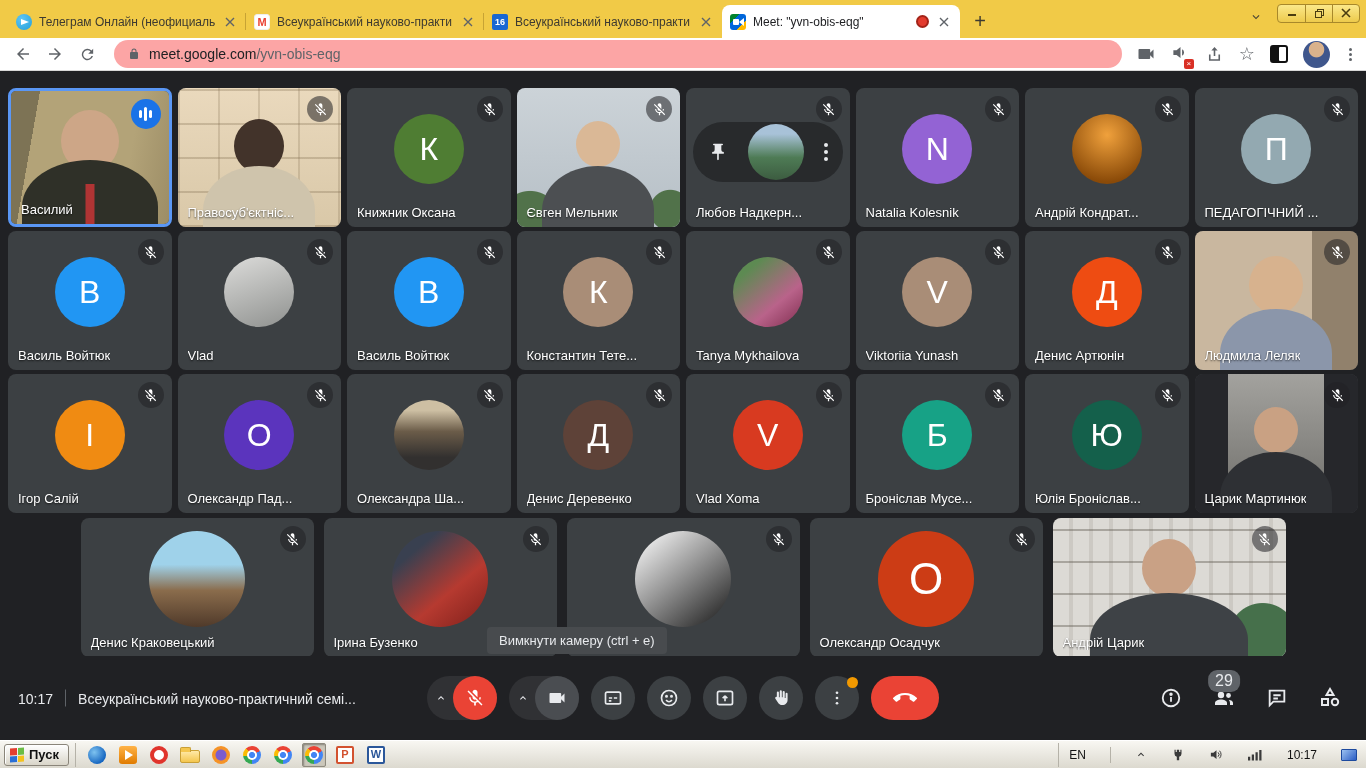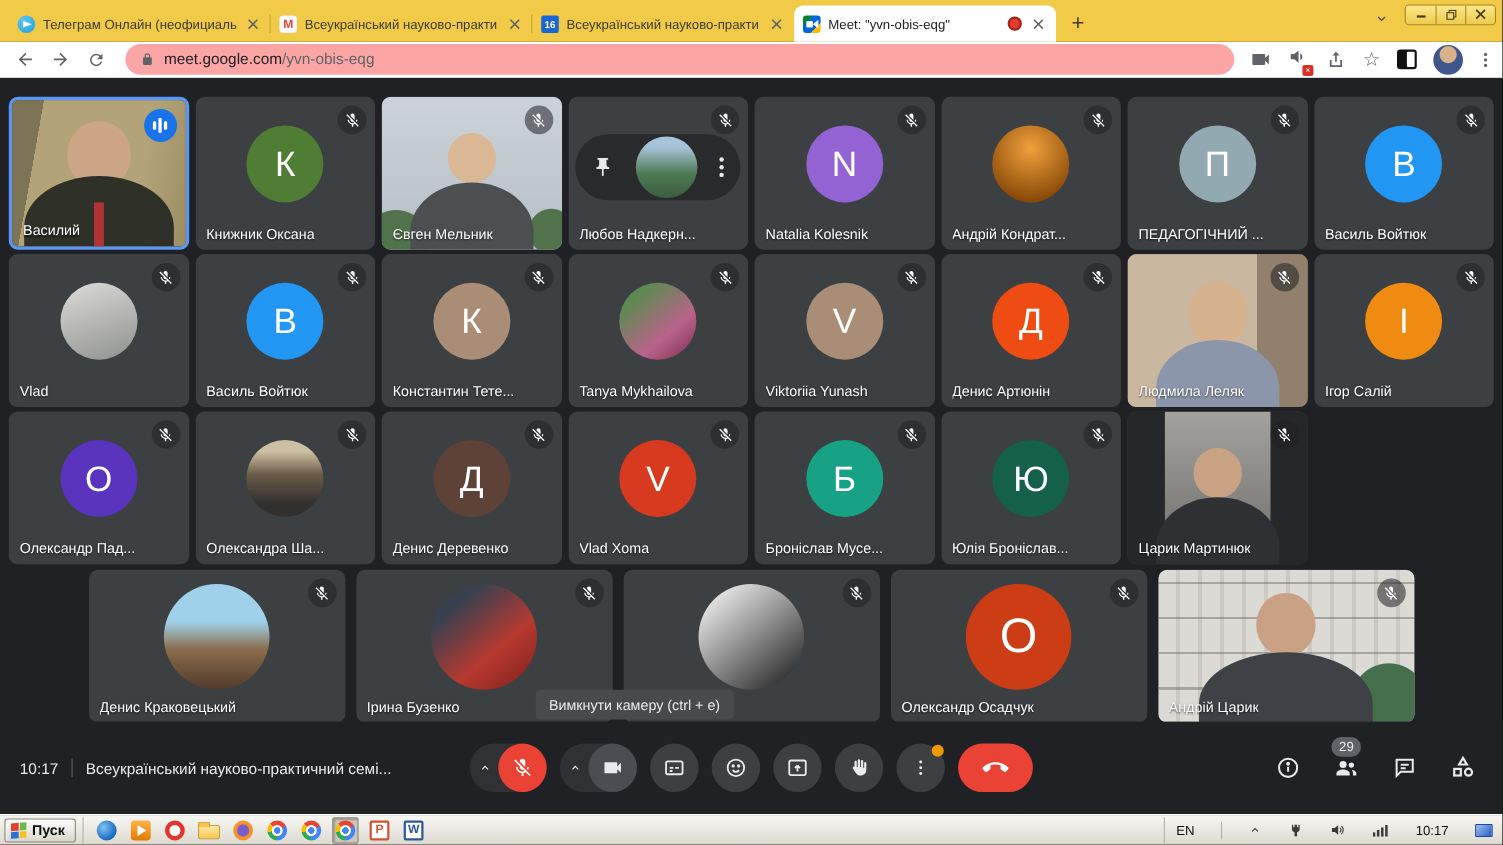--- a/index.html
+++ b/index.html
@@ -109,21 +109,21 @@
   .cb-center{position:absolute;left:50%;top:50%;transform:translate(-50%,-50%);display:flex;align-items:center;gap:12px}
   .ctl-group{display:flex;align-items:center;background:#303134;border-radius:24px;padding-left:2px}
   .chev-btn{width:24px;height:44px;border:none;background:transparent;display:flex;align-items:center;justify-content:center}
   .ctl-btn{width:44px;height:44px;border-radius:50%;background:#3c4043;border:none;display:flex;align-items:center;justify-content:center;position:relative}
   .ctl-group .ctl-btn{background:#4a4d51}
   .ctl-btn.danger{background:#ea4335}
   .more-dot{position:absolute;top:1px;right:1px;width:11px;height:11px;border-radius:50%;background:#f29900}
   .end-call{width:68px;height:44px;border-radius:22px;background:#ea4335;border:none;display:flex;align-items:center;justify-content:center}
   .cb-right{position:absolute;right:24px;top:50%;transform:translateY(-50%);display:flex;align-items:center;gap:30px}
   .cb-ic{position:relative;border:none;background:transparent;display:flex;align-items:center;justify-content:center}
-  .badge{position:absolute;top:-16px;left:50%;transform:translateX(-50%);background:#5f6368;color:#e8eaed;font-size:12px;line-height:1;padding:3px 7px;border-radius:9px}
+  .badge{position:absolute;top:-16px;left:50%;transform:translateX(-50%);background:#5f6368;color:#e8eaed;font-size:16px;line-height:1;padding:3px 7px;border-radius:9px}
   .tooltip{position:absolute;left:487px;bottom:86px;background:#484b4e;color:#e8eaed;font-size:13px;padding:6px 12px;border-radius:4px;white-space:nowrap;z-index:7}
 
   
   .taskbar{height:28px;background:linear-gradient(#f8f7f2,#dcd9cf);border-top:1px solid #fff;box-shadow:0 -1px 0 #9d9a92;display:flex;align-items:center;padding:0 4px;gap:6px;flex:none}
   .start{display:flex;align-items:center;gap:5px;height:22px;padding:0 9px 0 5px;background:linear-gradient(#ffffff,#d9d5c9);border:1px solid #8a857a;border-radius:3px;box-shadow:inset 1px 1px 0 #fff;font-size:13px;font-weight:700;color:#111}
   .winlogo{width:14px;height:14px;display:grid;grid-template:repeat(2,1fr)/repeat(2,1fr);gap:1px;transform:skewY(-5deg)}
   .winlogo i:nth-child(1){background:#e33e30}.winlogo i:nth-child(2){background:#6bbd46}
   .winlogo i:nth-child(3){background:#2a6fd6}.winlogo i:nth-child(4){background:#f4c21d}
   .ql{display:flex;align-items:center;gap:7px;padding:0 9px;border-left:1px solid #b5b2a8;height:24px}
   .app{width:24px;height:24px;border:none;background:transparent;display:flex;align-items:center;justify-content:center;padding:0}
@@ -270,20 +270,33 @@
     <div class="scene scene-vasiliy">
             <div class="figure"></div>
           </div>
 
     <div class="speak-ind">
             <i></i>
             <i></i>
             <i></i>
           </div>
     <div class="pname">Василий</div>
+  </div>
+        <div class="tile">
+    <div class="scene scene-shelf">
+            <div class="figure"></div>
+          </div>
+
+    <div class="mic-off">
+      <svg width="15" height="15" viewBox="0 0 24 24" fill="#fff">
+              <path d="M19 11h-1.7c0 .74-.16 1.43-.43 2.05l1.23 1.23c.56-.98.9-2.09.9-3.28zm-4.02.17c0-.06.02-.11.02-.17V5c0-1.66-1.34-3-3-3S9 3.34 9 5v.18l5.98 5.99zM4.27 3 3 4.27l6.01 6.01V11c0 1.66 1.33 3 2.99 3 .22 0 .44-.03.65-.08l1.66 1.66c-.71.33-1.5.52-2.31.52-2.76 0-5.3-2.1-5.3-5.1H5c0 3.41 2.72 6.23 6 6.72V21h2v-3.28c.91-.13 1.77-.45 2.54-.9L19.73 21 21 19.73 4.27 3z"></path>
+            </svg>
+    </div>
+
+    <div class="pname">Правосуб'єктніс...</div>
   </div>
         <div class="tile">
 
     <div class="avatar" style="background: rgb(79, 125, 51);">
             <span class="letter">К</span>
           </div>
 
     <div class="mic-off">
       <svg width="15" height="15" viewBox="0 0 24 24" fill="#fff">
               <path d="M19 11h-1.7c0 .74-.16 1.43-.43 2.05l1.23 1.23c.56-.98.9-2.09.9-3.28zm-4.02.17c0-.06.02-.11.02-.17V5c0-1.66-1.34-3-3-3S9 3.34 9 5v.18l5.98 5.99zM4.27 3 3 4.27l6.01 6.01V11c0 1.66 1.33 3 2.99 3 .22 0 .44-.03.65-.08l1.66 1.66c-.71.33-1.5.52-2.31.52-2.76 0-5.3-2.1-5.3-5.1H5c0 3.41 2.72 6.23 6 6.72V21h2v-3.28c.91-.13 1.77-.45 2.54-.9L19.73 21 21 19.73 4.27 3z"></path>

